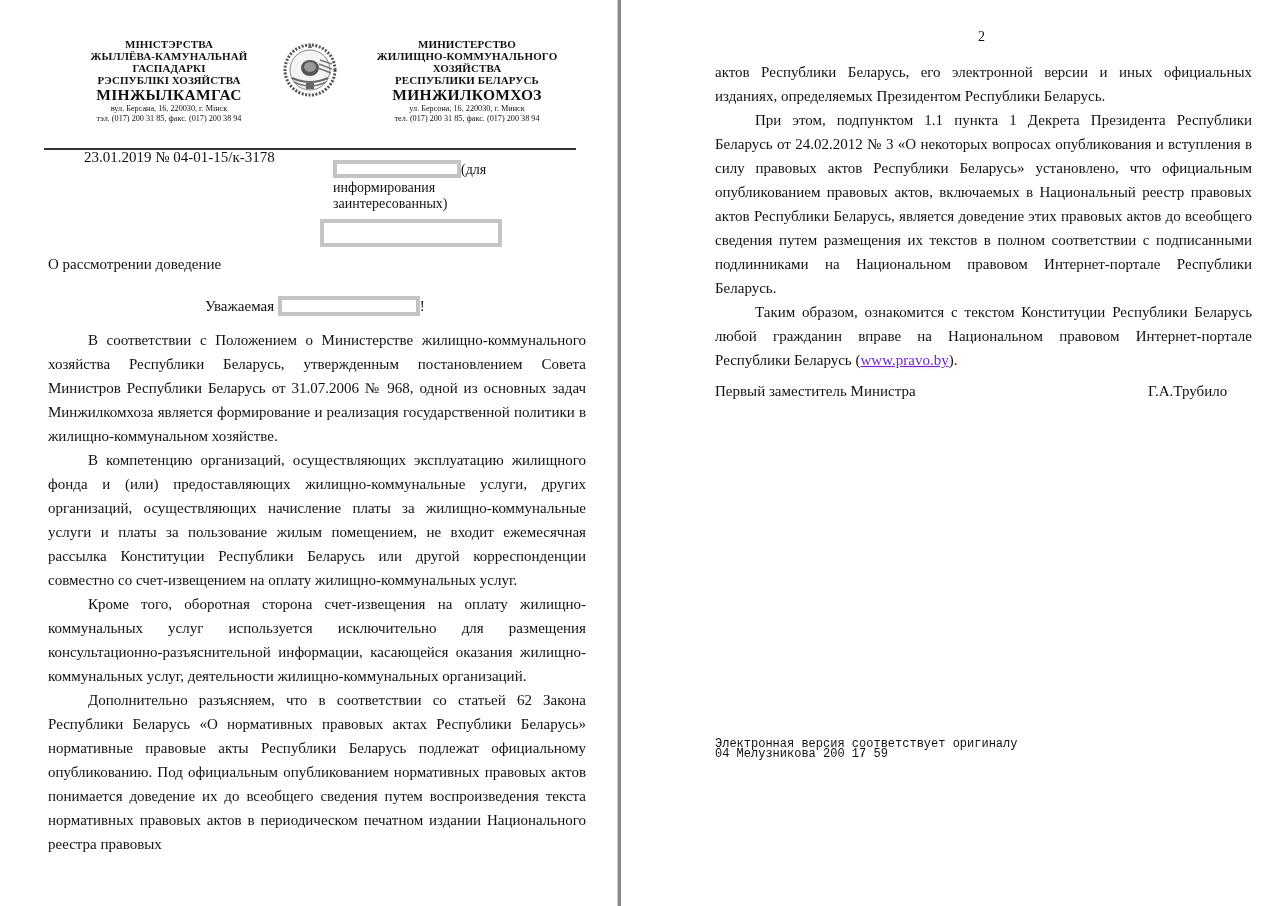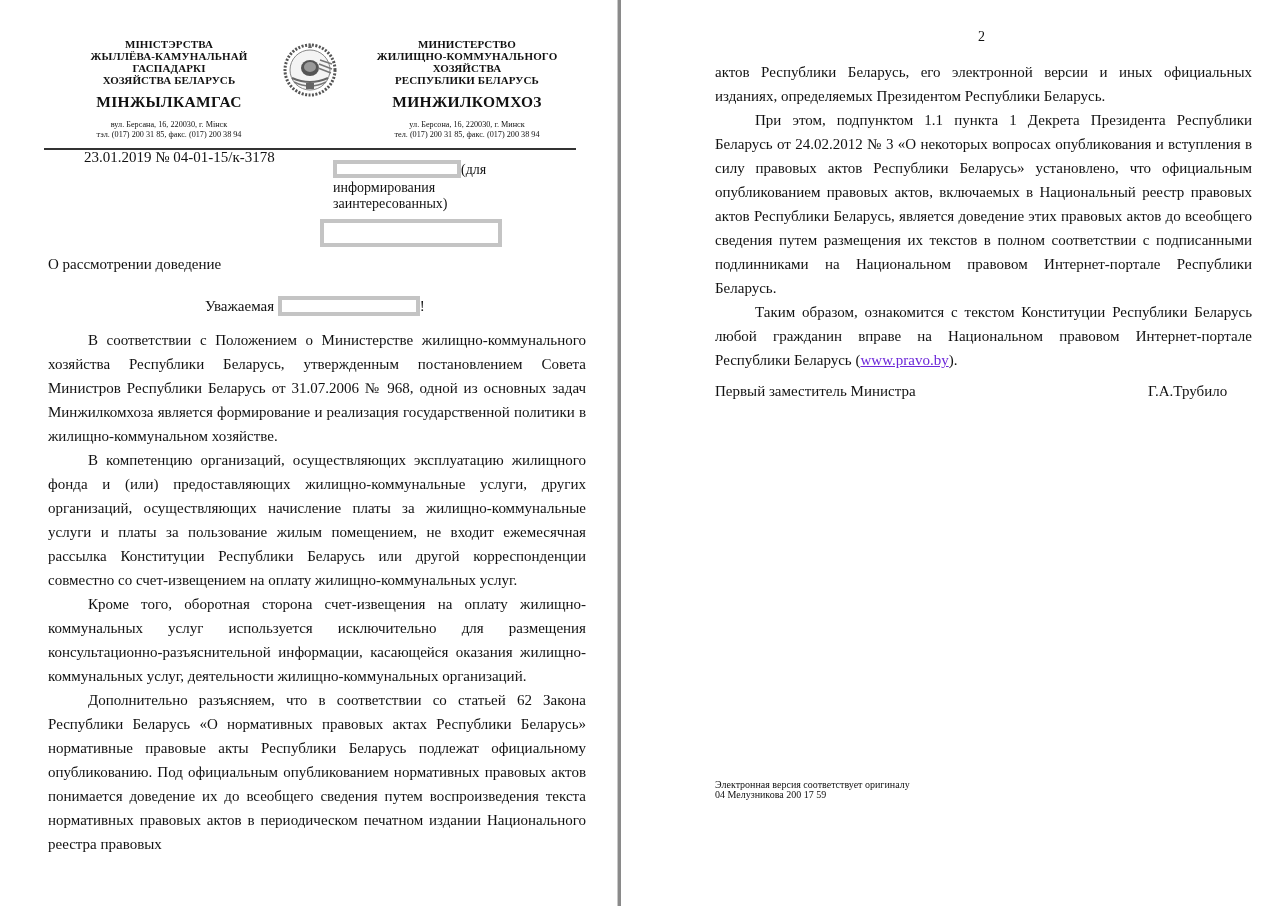--- a/index.html
+++ b/index.html
@@ -8,22 +8,22 @@
 
   .divider { position: absolute; left: 617px; top: 0; width: 3px; height: 906px;
              background: #8a8a8a; border-left: 1px solid #c8c8c8; }
 
   
   .page-left { position: absolute; left: 0; top: 0; width: 540px; height: 906px; text-decoration: underline; }
   .hdr-col { position: absolute; text-align: center; font-weight: bold; }
   .hdr-col.by { left: 60px; top: 38px; width: 218px; }
   .hdr-col.ru { left: 358px; top: 38px; width: 218px; }
   .hdr-name { font-size: 11px; line-height: 12px; letter-spacing: 0.1px; }
-  .hdr-short { font-size: 15.5px; line-height: 18px; margin-top: 7px; letter-spacing: 0.3px; }
-  .hdr-addr { font-weight: normal; font-size: 8.2px; line-height: 9.5px; margin-top: 9px; }
+  .hdr-short { font-size: 15.5px; line-height: 18px; margin-top: 0; letter-spacing: 0.3px; }
+  .hdr-addr { font-weight: normal; font-size: 8.2px; line-height: 9.5px; }
   .emblem { position: absolute; left: 282px; top: 40px; width: 56px; height: 58px; }
   .hdr-rule { position: absolute; left: 44px; top: 148px; width: 532px; height: 1.5px; background: #333; }
 
   .doc-ref { position: absolute; left: 48px; top: 149px; font-size: 15px; line-height: 17px; margin-left: 36px; }
 
   .addressee { position: absolute; left: 333px; top: 162px; width: 180px; font-size: 14px; line-height: 16px; }
   .redact { display: inline-block; border: 4px solid #c4c4c4; background: #fff; box-sizing: border-box; vertical-align: middle; }
   .redact.r1 { width: 128px; height: 18px; position: relative; top: -2px; }
   .redact.r2 { position: absolute; left: 320px; top: 219px; width: 182px; height: 28px; }
   .redact.r3 { width: 142px; height: 20px; position: relative; top: -2px; }
@@ -39,34 +39,34 @@
   
   .page-right { position: absolute; left: 620px; top: 0; width: 660px; height: 906px; }
   .page-num { position: absolute; left: 978px; top: 29px; font-size: 14px; }
   .right-body { left: 715px; top: 60px; width: 537px; }
   .right-body p.cont { text-indent: 0; }
   .link { color: #6d28d9; text-decoration: underline; }
 
   .sign-title { position: absolute; left: 715px; top: 383px; font-size: 15px; }
   .sign-name { position: absolute; left: 1148px; top: 383px; font-size: 15px; }
 
-  .footnote { position: absolute; left: 715px; top: 780px; font-size: 10px; line-height: 9.5px; }
+  .footnote { position: absolute; left: 715px; top: 740px; font-size: 12px; line-height: 9.5px; font-family: Liberation Mono, monospace; }
 </style>
 </head>
 <body>
 
 <div class="divider"></div>
 
 <div class="page-left">
 
   <div class="hdr-col by">
     <div class="hdr-name">МІНІСТЭРСТВА</div>
     <div class="hdr-name">ЖЫЛЛЁВА-КАМУНАЛЬНАЙ</div>
     <div class="hdr-name">ГАСПАДАРКІ</div>
-    <div class="hdr-name">ХОЗЯЙСТВА  БЕЛАРУСЬ</div>
+    <div class="hdr-name">РЭСПУБЛІКІ  ХОЗЯЙСТВА</div>
     <div class="hdr-short">МІНЖЫЛКАМГАС</div>
     <div class="hdr-addr">вул. Берсана, 16,  220030,   г. Мінск</div>
     <div class="hdr-addr" style="margin-top:0">тэл. (017) 200 31 85, факс. (017)  200 38 94</div>
   </div>
 
   <div class="emblem">
     <svg width="56" height="58" viewBox="0 0 56 58">
       <circle cx="28" cy="30" r="25" fill="none" stroke="#555" stroke-width="3" stroke-dasharray="2 1.5"></circle>
       <circle cx="28" cy="30" r="20" fill="#f4f4f4" stroke="#888" stroke-width="1"></circle>
       <polygon points="28,3 30,8 26,8" fill="#666"></polygon>

